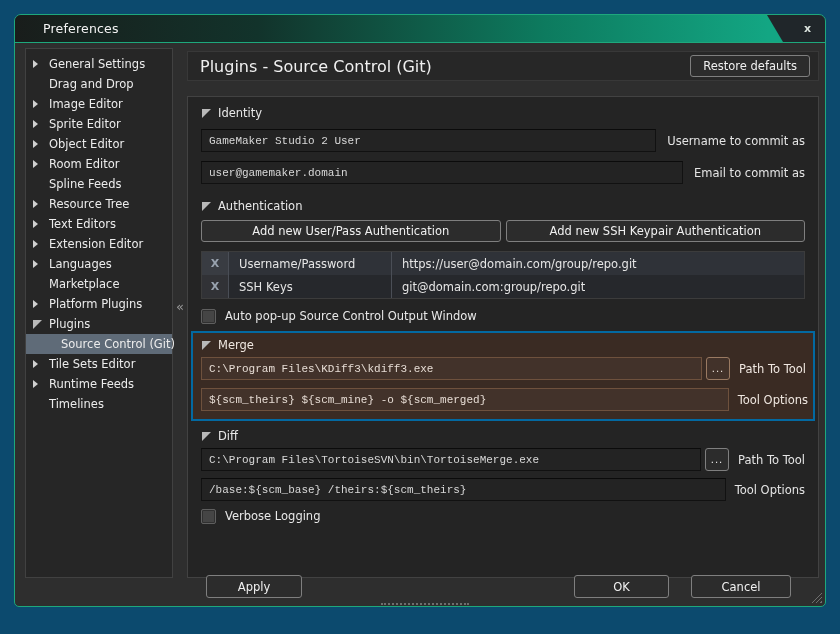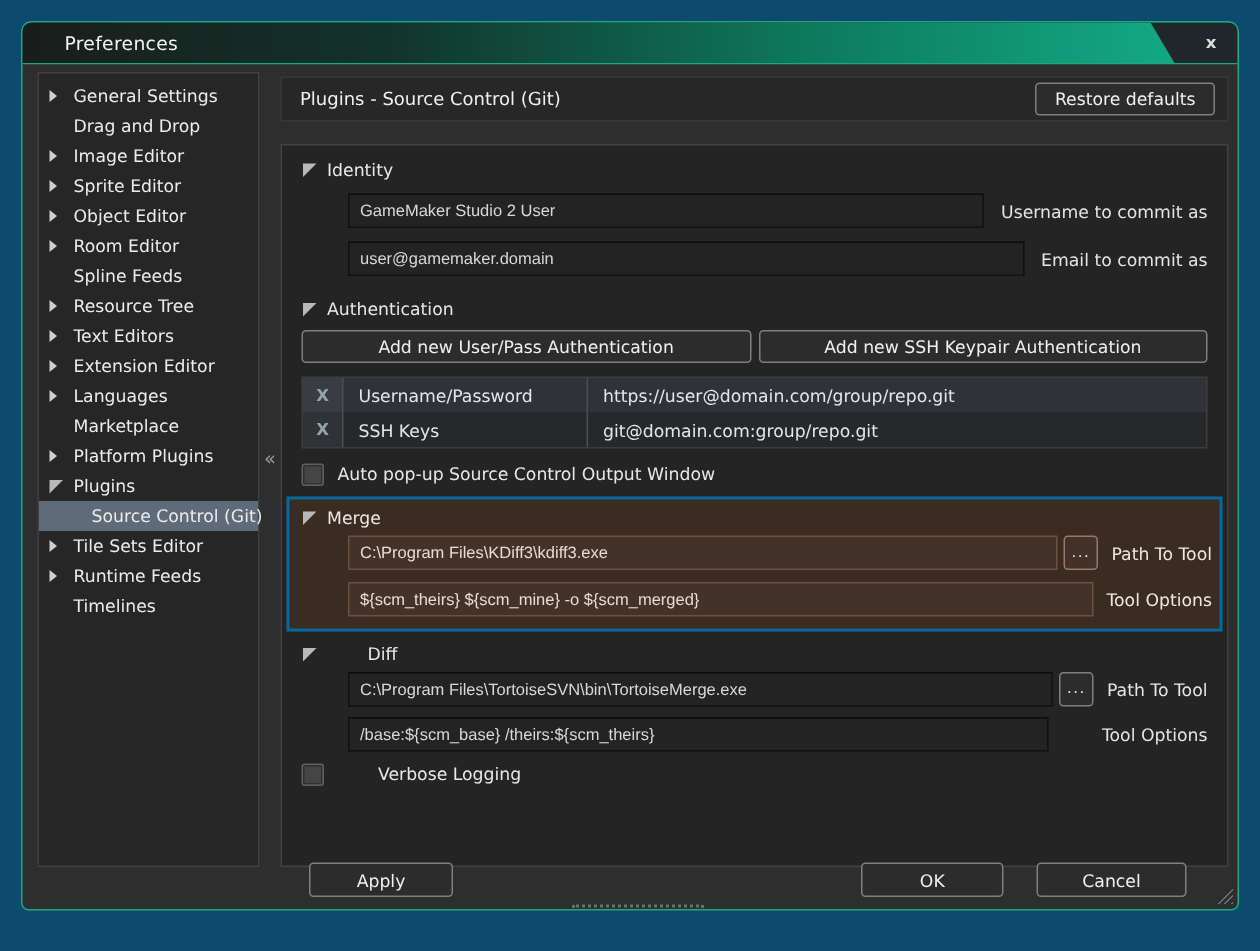--- a/index.html
+++ b/index.html
@@ -38,40 +38,40 @@
   .tri-open { width:0; height:0; border-top:9px solid #b9b9b9; border-right:9px solid transparent; }
   .arrow-none { width:0; height:0; }
   .sidebar-collapse { position:absolute; left:158px; top:283px; width:14px; height:18px; color:#9b9b9b; font-size:13px; text-align:center; line-height:18px; }
 
   
   .content-header {
     position:absolute; left:172px; top:36px; width:632px; height:30px;
     background:#272727; border:1px solid #383838;
     display:flex; align-items:center; justify-content:space-between; padding:0 8px 0 12px;
   }
-  .content-title { color:#f0f0f0; font-size:12px; }
+  .content-title { color:#f0f0f0; font-size:16px; }
   .btn {
     background:#2c2c2c; border:1px solid #7f7f7f; border-radius:3px;
     color:#f0f0f0; font-size:11.5px; font-family:"DejaVu Sans",sans-serif;
     display:flex; align-items:center; justify-content:center; cursor:default;
   }
   .restore-btn { height:22px; padding:0 12px; }
 
   
   .main-panel {
     position:absolute; left:172px; top:81px; width:632px; height:482px;
     background:#242424; border:1px solid #424242; padding:8px 13px; overflow:hidden;
   }
   .section-header { display:flex; align-items:center; height:16px; color:#e8e8e8; font-size:11.5px; }
   .section-header .tri-open { margin-right:7px; margin-left:1px; }
 
   .field-row { display:flex; align-items:center; height:23px; }
   .tinput {
     height:23px; background:#232323; border:1px solid #111; border-top-color:#0b0b0b;
-    color:#d8d8d8; font-size:11px; font-family:Liberation Sans, sans-serif; padding:0 7px; outline:none;margin-left:31px;
+    color:#d8d8d8; font-size:11px; font-family:Liberation Mono, monospace; padding:0 7px; outline:none;
   }
   .w-main { width:501px; }
   .w-opts { width:529px; }
   .field-label { color:#e4e4e4; font-size:11.5px; white-space:nowrap; flex-shrink:0; }
   .browse-btn { width:24px; height:23px; margin-left:4px; font-size:10px; letter-spacing:1px; }
 
   .auth-buttons { display:flex; gap:5px; }
   .auth-buttons .btn { flex:1; height:22px; }
 
   .auth-table { border:1px solid #3c3c3c; background:#26282c; }
@@ -92,21 +92,21 @@
   .merge-panel {
     margin:7px -10px 0 -10px; border:2px solid #0369a1; border-radius:0;
     background:#3a2b23; padding:4px 5px 8px 8px;
   }
   .merge-panel .section-header { color:#efe7e0; }
   .merge-panel .tinput { background:#42322a; border:1px solid #6e513d; color:#e6dcd4; }
   .merge-panel .field-label { color:#efe7e0; }
   .merge-panel .btn { background:#42322a; border-color:#9a7a62; color:#efe7e0; }
 
   
-  .mt4{margin-top:4px;} .mt6{margin-top:6px;} .mt7{margin-top:7px;gap:27px;} .mt8{margin-top:8px;}
+  .mt4{margin-top:4px;} .mt6{margin-top:6px;} .mt7{margin-top:7px;} .mt8{margin-top:8px;}
   .mt9{margin-top:9px;} .mt14{margin-top:14px;}
   .ml9{margin-left:9px;} .ml11{margin-left:11px;}
 
   
   .footer-btn { position:absolute; height:23px; }
   .apply-btn { left:191px; top:560px; width:96px; }
   .ok-btn { left:559px; top:560px; width:95px; }
   .cancel-btn { left:676px; top:560px; width:100px; }
 
   .drag-dots { position:absolute; left:366px; top:588px; width:88px; height:3px; border-top:2px dotted #6e6e6e; }

